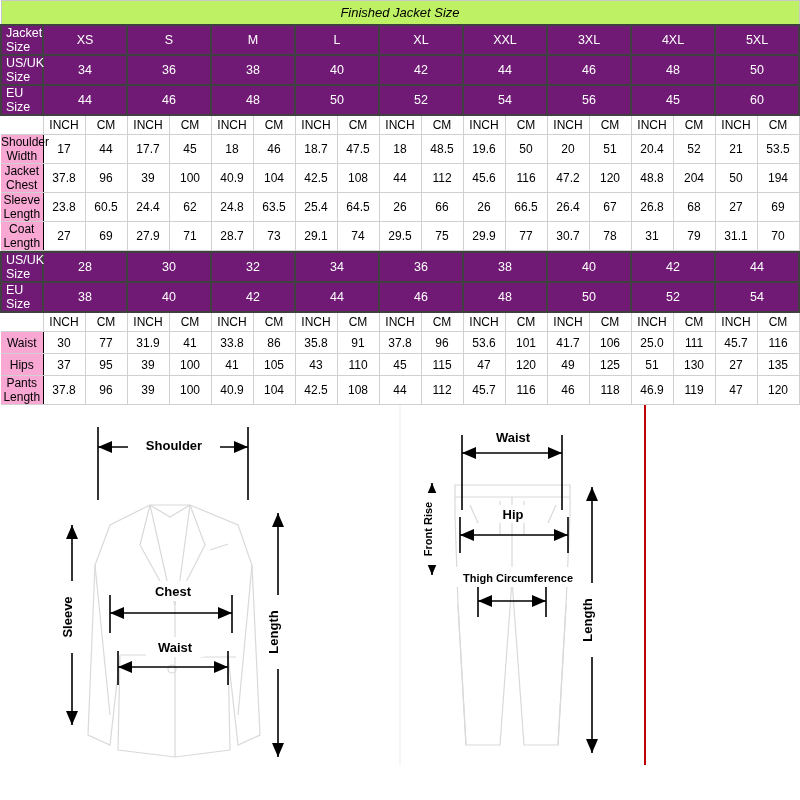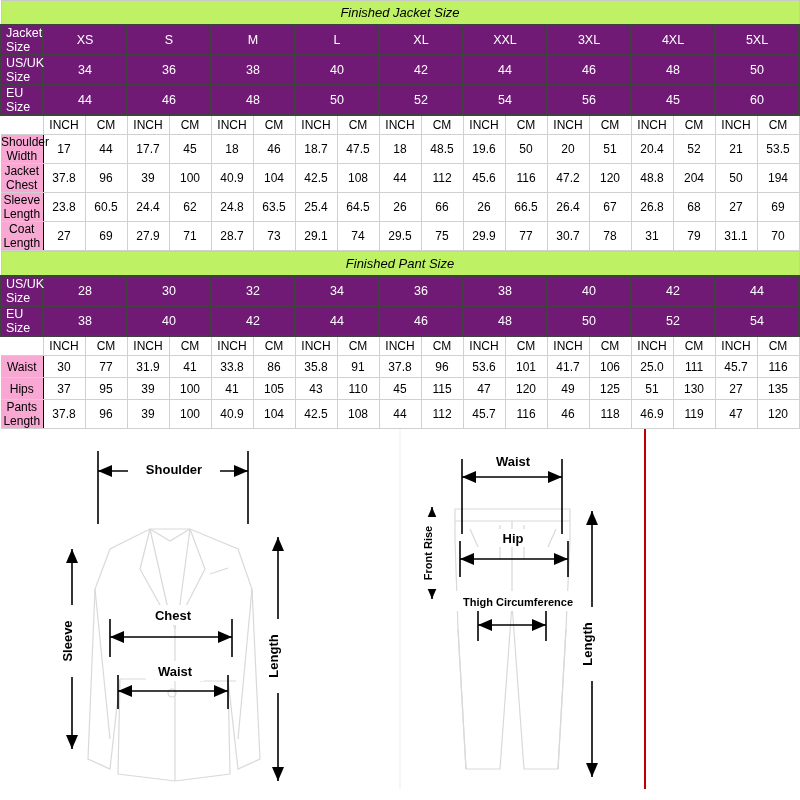--- a/index.html
+++ b/index.html
@@ -232,23 +232,20 @@
       <td>31</td>
       <td>79</td>
       <td>31.1</td>
       <td>70</td>
     </tr>
   </tbody>
     </table>
 
   <table>
     <tbody>
-        <tr class="title-row">
-      <td colspan="19">Finished Pant Size</td>
-    </tr>
     <tr class="red">
       <td class="label">US/UK Size</td>
       <td colspan="2">28</td>
       <td colspan="2">30</td>
       <td colspan="2">32</td>
       <td colspan="2">34</td>
       <td colspan="2">36</td>
       <td colspan="2">38</td>
       <td colspan="2">40</td>
       <td colspan="2">42</td>

